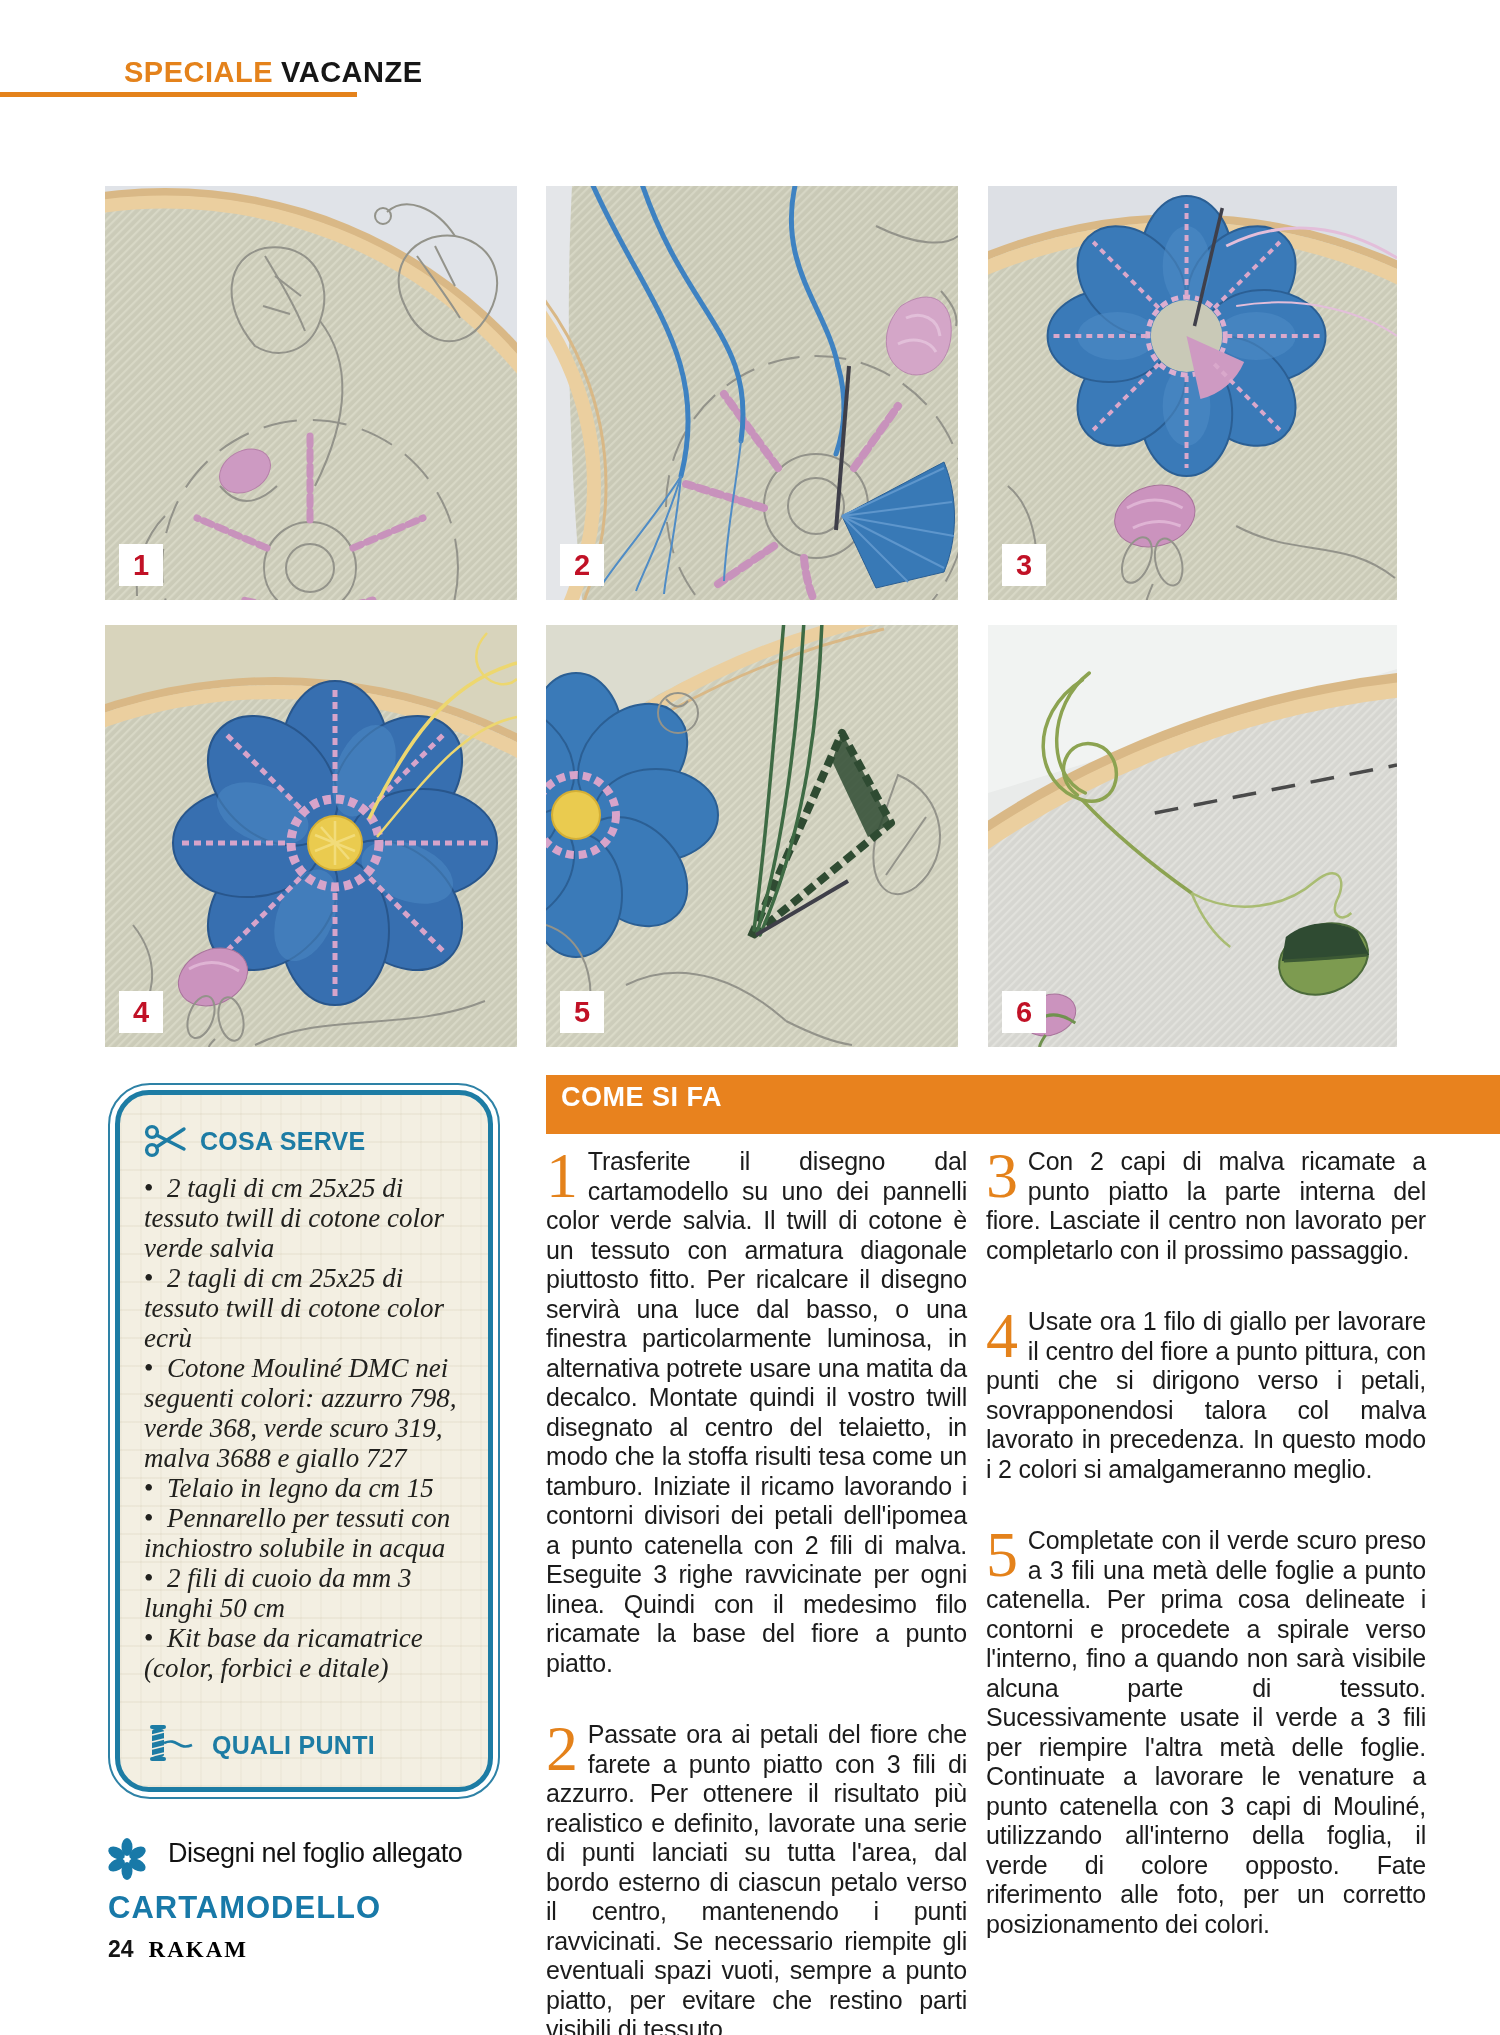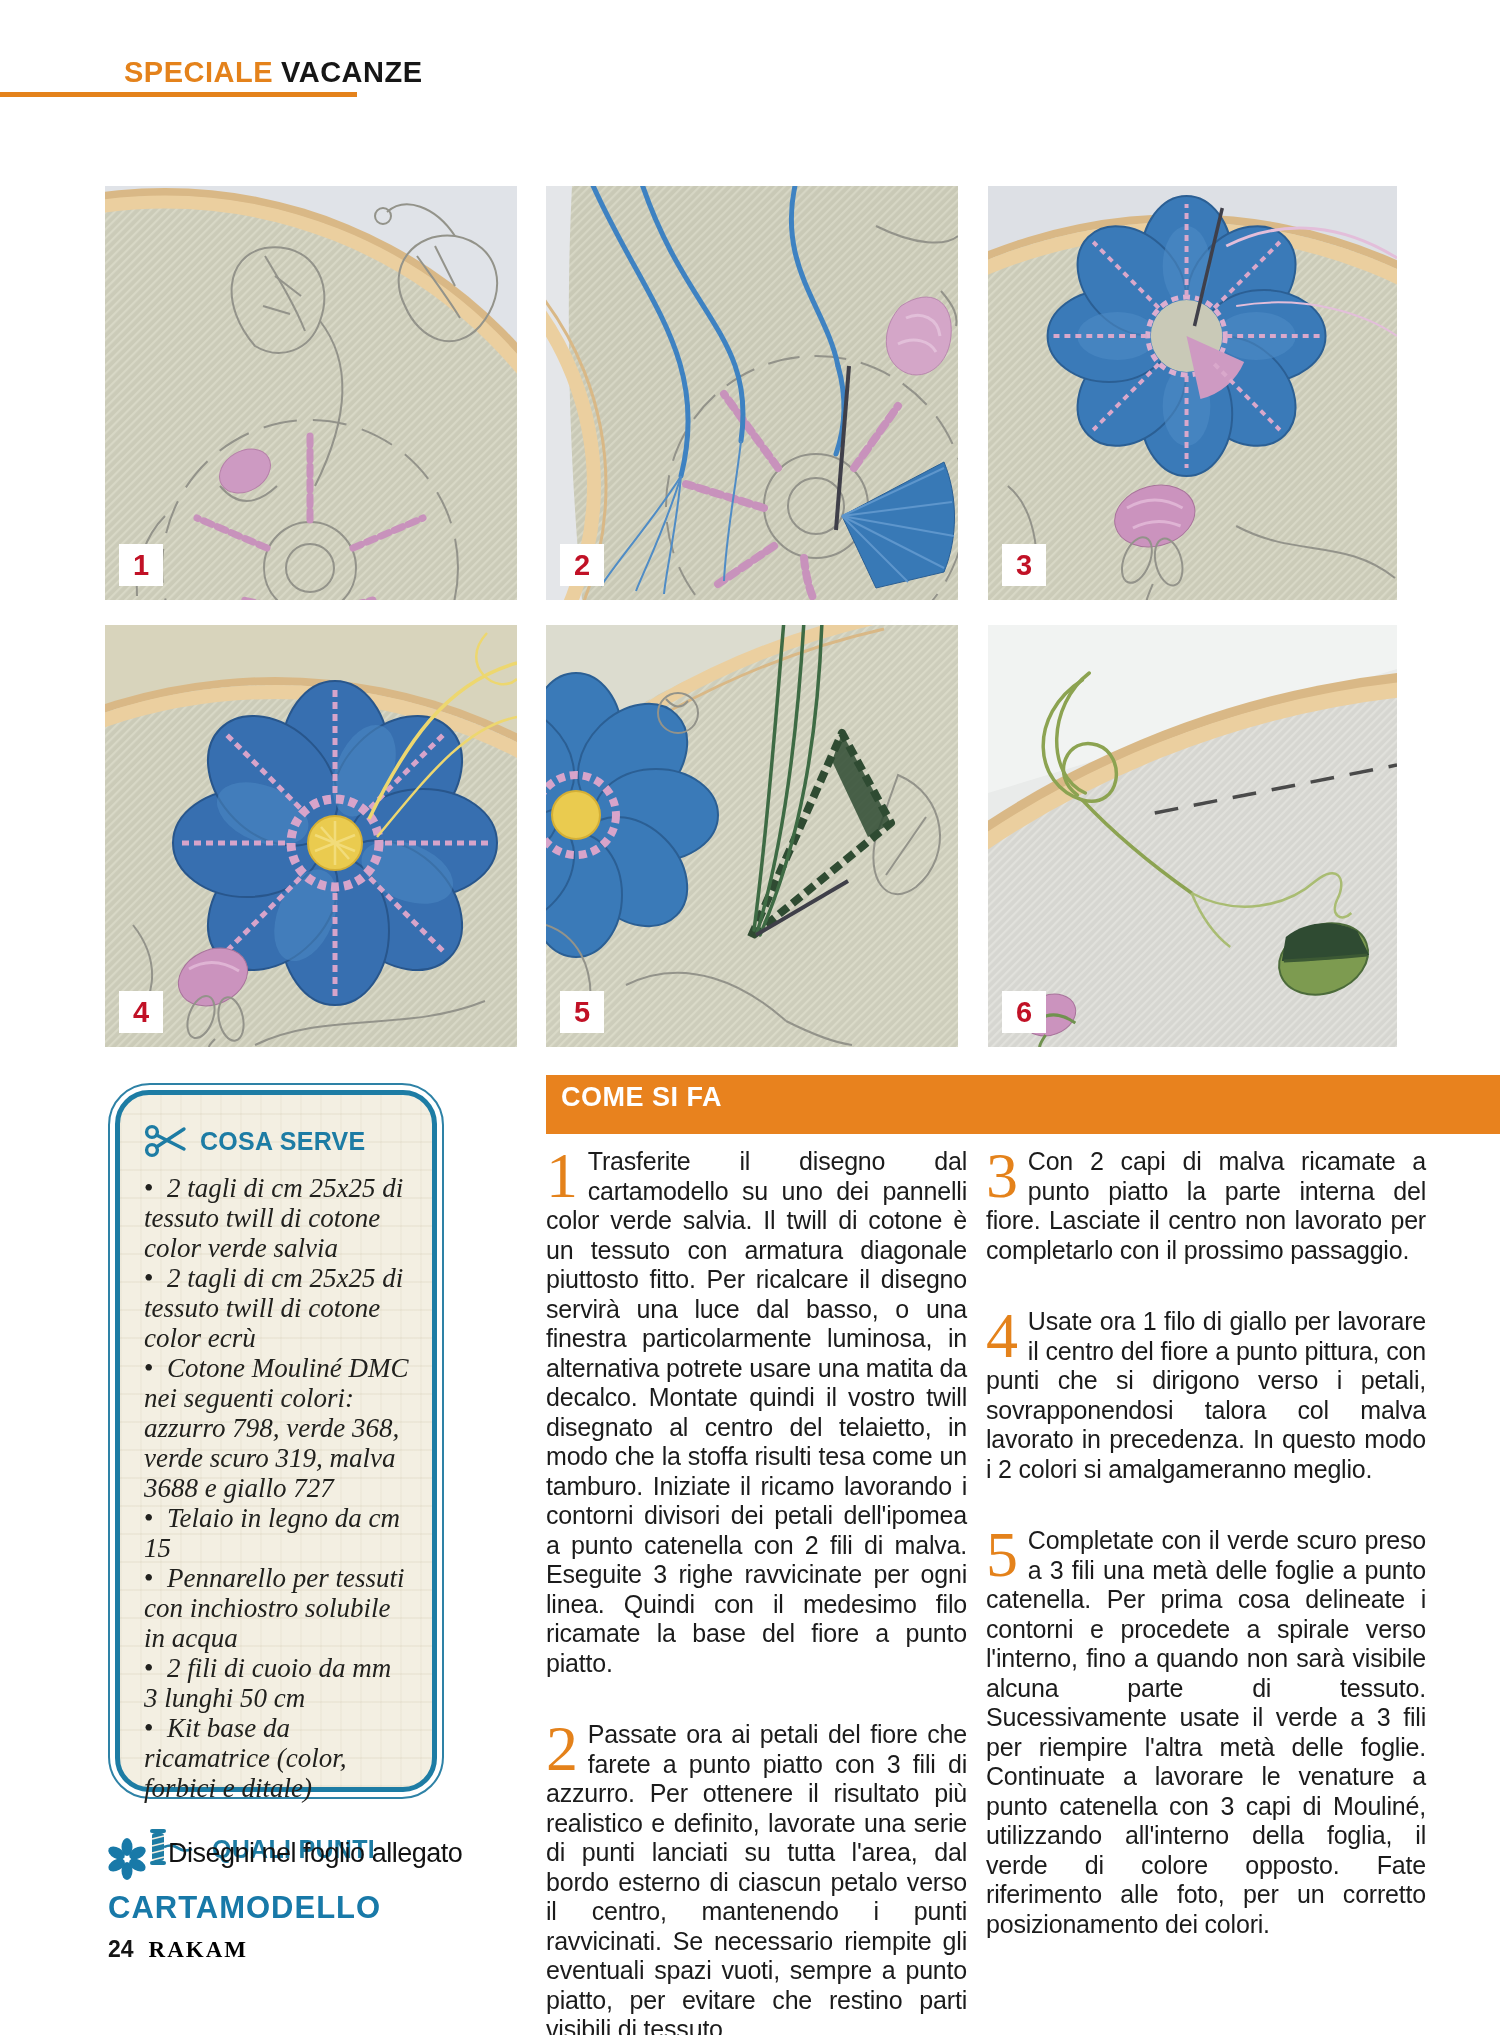--- a/index.html
+++ b/index.html
@@ -20,33 +20,33 @@
            display:flex; align-items:center; justify-content:center;
            color:#C11126; font-size:29px; font-weight:700; }
   #ph1 { left:105px; top:186px;  width:412px; height:414px; }
   #ph2 { left:546px; top:186px;  width:412px; height:414px; }
   #ph3 { left:988px; top:186px;  width:409px; height:414px; }
   #ph4 { left:105px; top:625px;  width:412px; height:422px; }
   #ph5 { left:546px; top:625px;  width:412px; height:422px; }
   #ph6 { left:988px; top:625px;  width:409px; height:422px; }
 
   
-  .side-box { position:absolute; left:108px; top:1083px; width:336px; height:716px;
+  .side-box { position:absolute; left:108px; top:1083px; width:392px; height:716px;
               border:2px solid #2E82A6; border-radius:42px; padding:5px; background:#fff; }
   .side-box-inner { width:100%; height:100%; border:5px solid #1D7CA4; border-radius:34px;
               background:#F3EFE2;
               background-image:repeating-linear-gradient(0deg, rgba(155,138,95,.08) 0 2px, transparent 2px 28px),
                                repeating-linear-gradient(90deg, rgba(155,138,95,.05) 0 2px, transparent 2px 20px);
               padding:24px 22px 0 24px; }
   .box-head { display:flex; align-items:center; gap:10px; }
   .box-head .ttl { color:#1D7CA4; font-size:25px; font-weight:700; letter-spacing:.3px; }
   .mat-list, .stitch-list { margin-top:10px; font-family:"Liberation Serif","DejaVu Serif",serif;
               font-style:italic; font-size:27px; line-height:30px; color:#21211e; }
   .mat-list div::before, .stitch-list div::before { content:"•\00a0\00a0"; font-style:normal; }
-  .stitch-head { margin-top:24px; }
+  .stitch-head { margin-top:40px; }
   .stitch-list { margin-top:8px; }
   .stitch-list div { line-height:31px; }
 
   
   .note { position:absolute; left:106px; top:1838px; }
   .note-row { display:flex; align-items:flex-start; gap:20px; }
   .note-text { font-size:27px; color:#111; letter-spacing:-0.5px; }
   .note-title { margin-top:6px; margin-left:2px; color:#1879A8; font-size:31px; font-weight:700; letter-spacing:1px; }
   .folio { position:absolute; left:108px; top:1936px; font-size:23px; }
   .folio .num { font-weight:700; color:#141414; }

